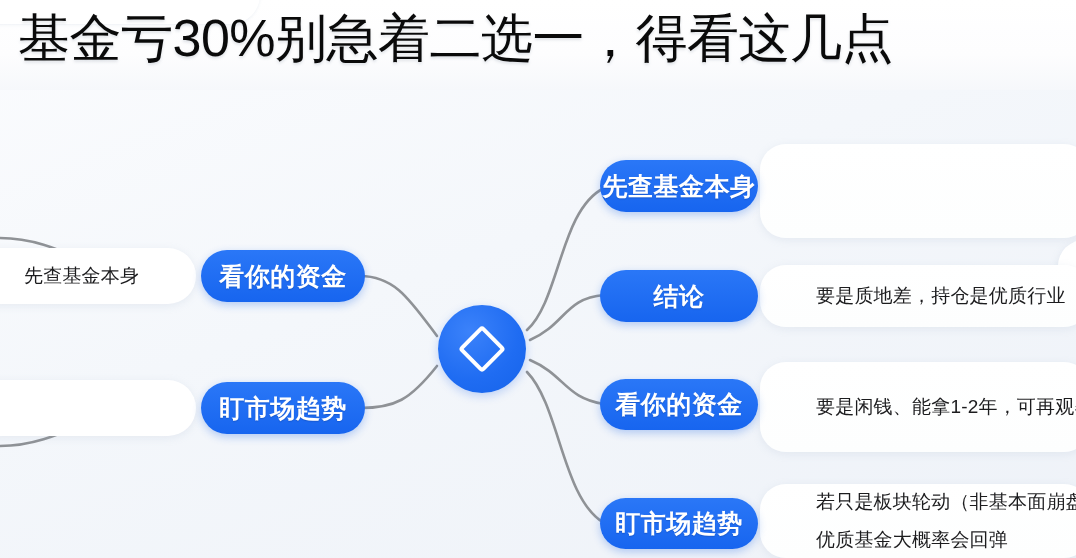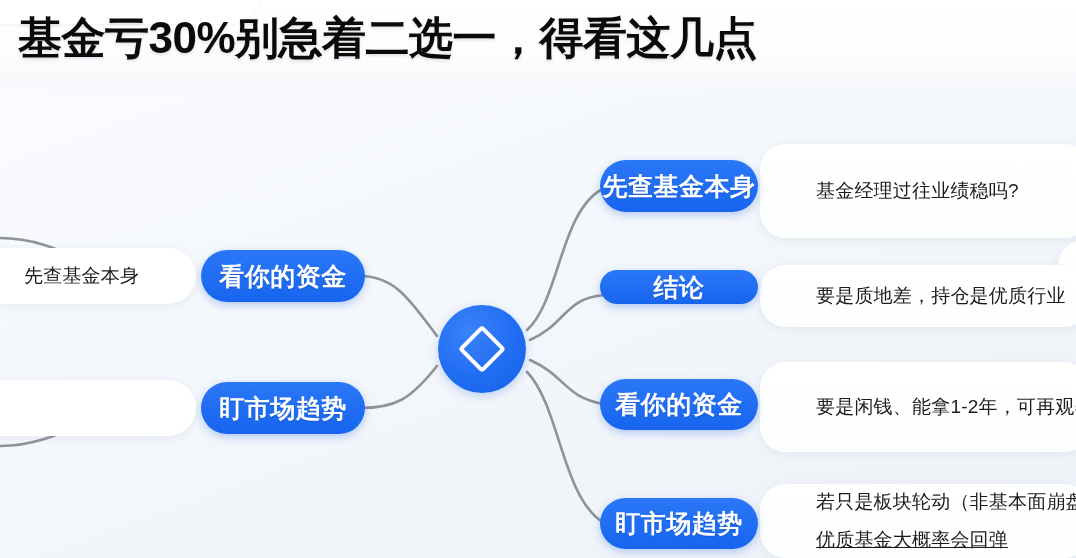--- a/index.html
+++ b/index.html
@@ -40,23 +40,23 @@
     height: 58px;
     background: #ffffff;
     border-radius: 30px;
     box-shadow: 0 1px 3px rgba(140,160,190,0.14);
   }
   .title-text {
     position: absolute;
     left: 18px;
     top: 2px;
     width: 1050px;
-    font-size: 44px;
+    font-size: 52px;
     line-height: 72px;
-    font-weight: 700;
+    font-weight: 400;
     color: #0a0a0a;
     letter-spacing: -0.5px;
     white-space: nowrap;
     text-shadow: 0 2px 3px rgba(120,130,150,0.22);
     -webkit-font-smoothing: antialiased;
   }
 
   
   #map {
     position: absolute;
@@ -127,21 +127,21 @@
     padding: 0 18px 0 56px;
   }
   .panel .line {
     font-size: 19px;
     line-height: 26px;
     color: #1c1c1e;
     white-space: nowrap;
     letter-spacing: 0.2px;
   }
   .panel .line + .line { margin-top: 18px; }
-  .panel.tight .line + .line { margin-top: 12px; text-decoration: underline; }
+  .panel.tight .line + .line { margin-top: 12px; }
 
   
   .left-card {
     position: absolute;
     z-index: 8;
     background: #ffffff;
     border-radius: 28px;
     box-shadow: 0 2px 8px rgba(150,165,190,0.16);
     display: flex;
     align-items: center;
@@ -177,30 +177,29 @@
     <path d="M 437 366 C 410 400, 395 408, 360 408"></path>
     <path d="M 0 238 C 60 238, 95 276, 140 276"></path>
     <path d="M 0 446 C 60 446, 95 408, 140 408"></path>
   </svg>
 
   <div class="hub" style="left:438px; top:305px;">
     <div class="hub-diamond"></div>
   </div>
 
   <div class="panel" style="left:760px; top:144px; width:330px; height:94px;">
-    <div class="line">基金经理过往业绩稳吗?</div>
   </div>
   <div class="pill" style="left:600px; top:160px; width:158px; height:52px;">
     <span>先查基金本身</span>
   </div>
 
   <div class="panel" style="left:760px; top:265px; width:330px; height:62px;">
     <div class="line">要是质地差，持仓是优质行业</div>
   </div>
-  <div class="pill" style="left:600px; top:270px; width:158px; height:34px;">
+  <div class="pill" style="left:600px; top:270px; width:158px; height:52px;">
     <span>结论</span>
   </div>
 
   <div class="panel" style="left:760px; top:362px; width:330px; height:90px;">
     <div class="line">要是闲钱、能拿1-2年，可再观察</div>
   </div>
   <div class="pill" style="left:600px; top:379px; width:158px; height:51px;">
     <span>看你的资金</span>
   </div>
 

